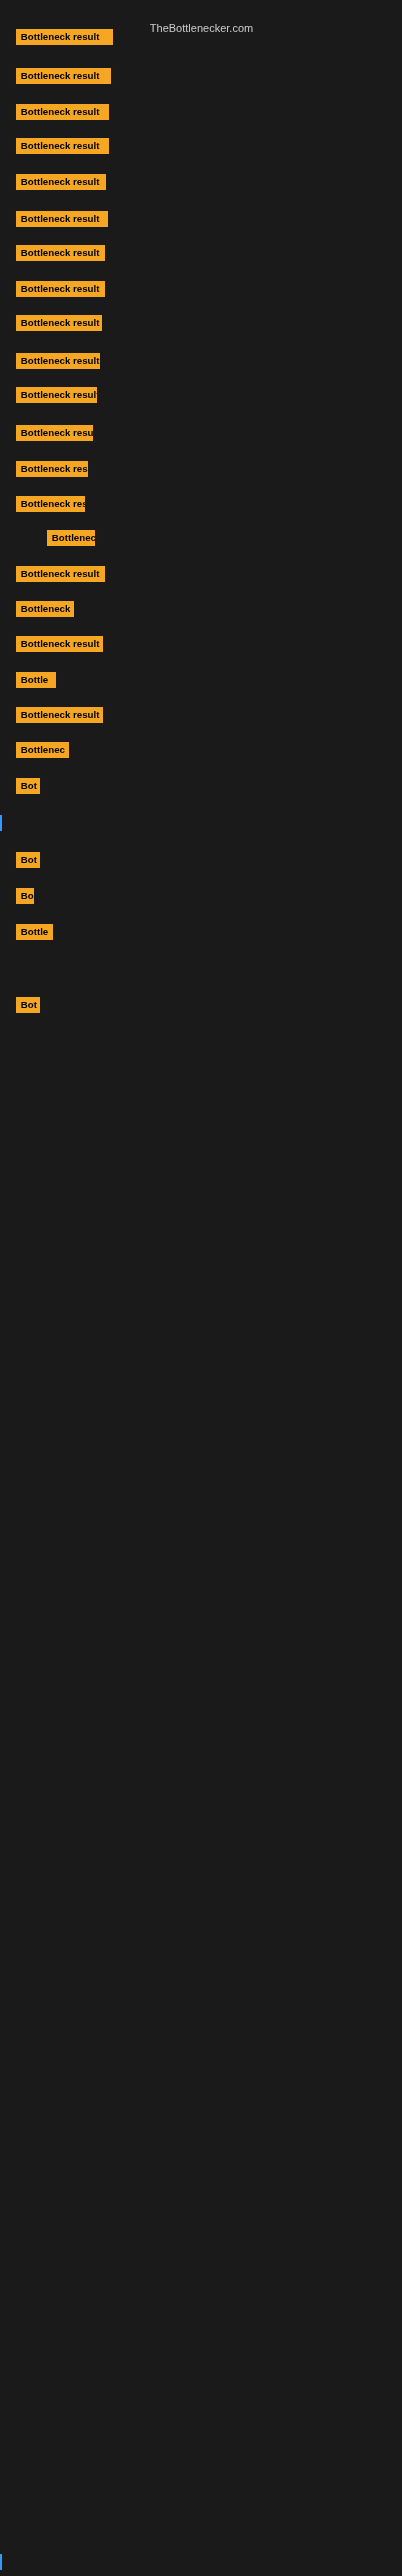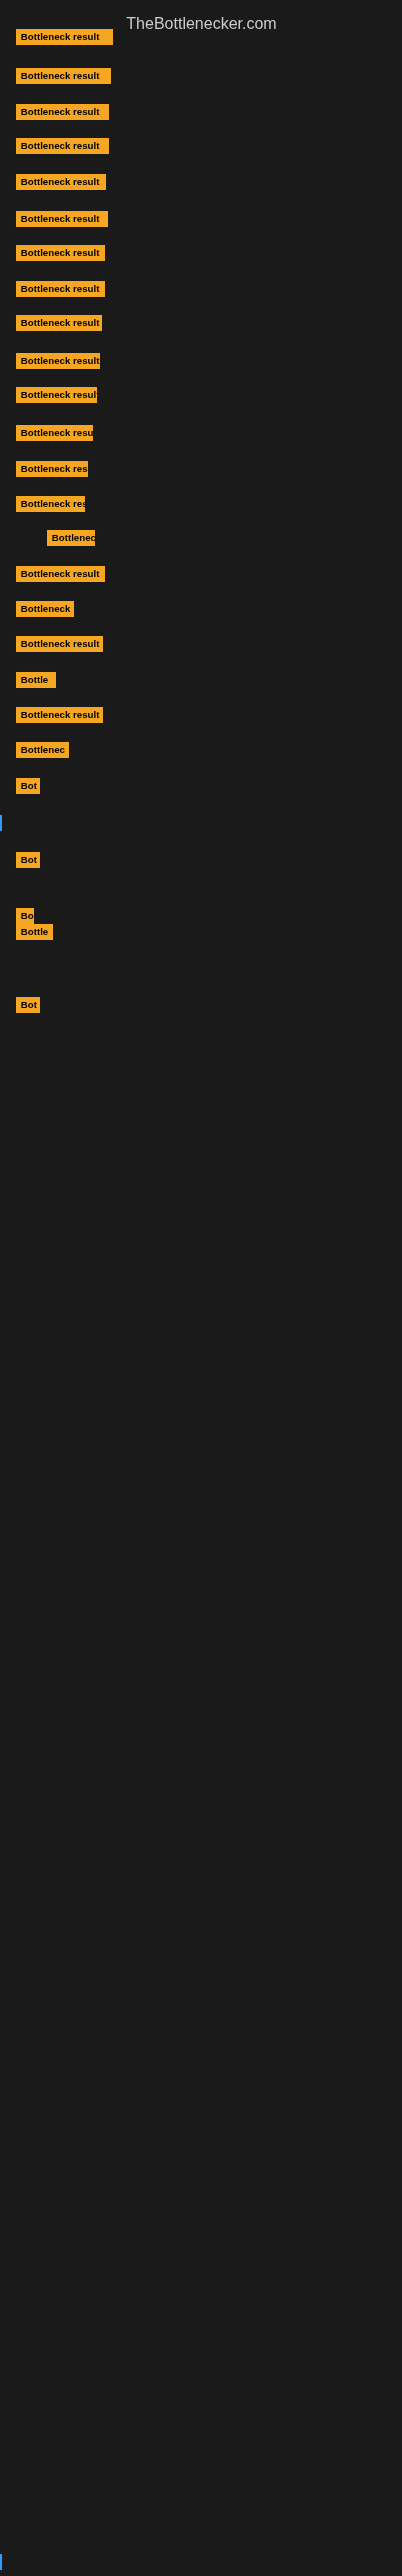--- a/index.html
+++ b/index.html
@@ -12,22 +12,22 @@
       width: 403px;
       min-height: 2576px;
       background-color: #1a1a1a;
       font-family: Arial, sans-serif;
       position: relative;
     }
 
     .site-title {
       text-align: center;
       color: #cccccc;
-      font-size: 16px;
-      padding: 15px 0;
+      font-size: 11px;
+      padding: 22px 0;
       background-color: #1a1a1a;
     }
 
     .bottleneck-item {
       position: absolute;
       left: 0;
       padding-left: 16px;
     }
 
     .bottleneck-badge {
@@ -73,17 +73,17 @@
 <div class="bottleneck-item" style="top: 530px;"><div class="bottleneck-badge" style="max-width: 64px; width: 48px; margin-left: 31px;">Bottleneck re</div></div>
 <div class="bottleneck-item" style="top: 566px;"><div class="bottleneck-badge" style="max-width: 89px; width: 89px;">Bottleneck result</div></div>
 <div class="bottleneck-item" style="top: 601px;"><div class="bottleneck-badge" style="max-width: 58px; width: 64px;">Bottleneck</div></div>
 <div class="bottleneck-item" style="top: 636px;"><div class="bottleneck-badge" style="max-width: 87px; width: 87px;">Bottleneck result</div></div>
 <div class="bottleneck-item" style="top: 672px;"><div class="bottleneck-badge" style="max-width: 40px; width: 40px;">Bottle</div></div>
 <div class="bottleneck-item" style="top: 707px;"><div class="bottleneck-badge" style="max-width: 87px; width: 87px;">Bottleneck result</div></div>
 <div class="bottleneck-item" style="top: 742px;"><div class="bottleneck-badge" style="max-width: 53px; width: 70px;">Bottlenec</div></div>
 <div class="bottleneck-item" style="top: 778px;"><div class="bottleneck-badge" style="max-width: 24px; width: 24px;">Bot</div></div>
 <div class="cursor-line" style="top: 815px;"></div>
 <div class="bottleneck-item" style="top: 852px;"><div class="bottleneck-badge" style="max-width: 24px; width: 24px;">Bot</div></div>
-<div class="bottleneck-item" style="top: 908px;"><div class="bottleneck-badge" style="max-width: 17.7px; width: 17.7px;">Bo</div></div>
+<div class="bottleneck-item" style="top: 888px;"><div class="bottleneck-badge" style="max-width: 17.7px; width: 17.7px;">Bo</div></div>
 <div class="bottleneck-item" style="top: 924px;"><div class="bottleneck-badge" style="max-width: 37px; width: 37px;">Bottle</div></div>
 <div class="bottleneck-item" style="top: 997px;"><div class="bottleneck-badge" style="max-width: 24px; width: 24px;">Bot</div></div>
 <div class="cursor-line" style="top: 2554px;"></div>
 
 
 </body></html>

